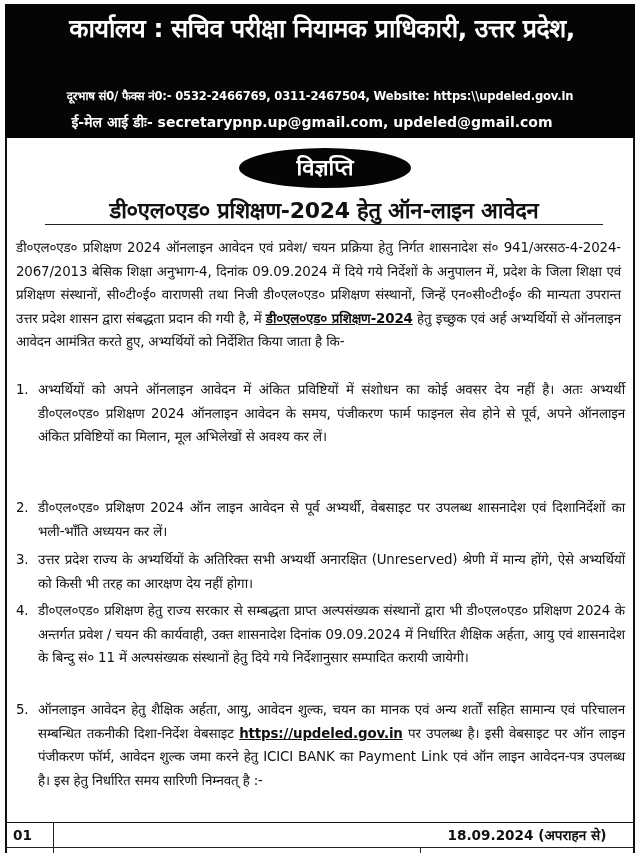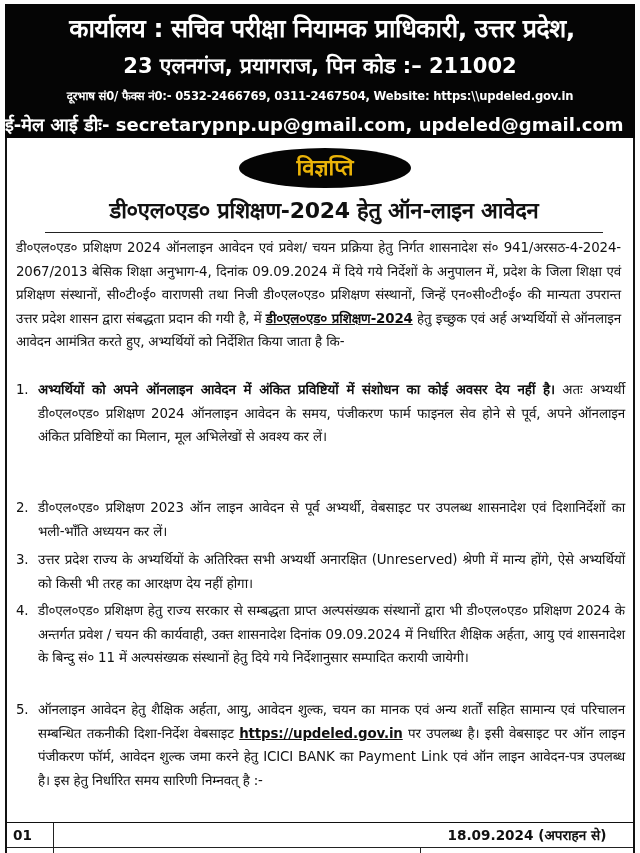--- a/index.html
+++ b/index.html
@@ -6,80 +6,79 @@
   body { width: 640px; height: 853px; overflow: hidden; position: relative;
          font-family: "DejaVu Sans", "Liberation Sans", sans-serif; color: #111; }
   .page { position: absolute; left: 0; top: 0; width: 640px; height: 853px; background: #fdfdfd; }
 
   .header { position: absolute; left: 5px; top: 4px; width: 630px; height: 134px;
             background: #050505; color: #fff; text-align: center; }
   .h-line1 { position: absolute; left: 4px; right: 0; top: 6px; font-size: 25px; font-weight: 700;
              letter-spacing: -0.5px; white-space: nowrap; }
   .h-line2 { position: absolute; left: 0; right: 0; top: 47px; font-size: 21px; font-weight: 700; white-space: nowrap; }
   .h-line3 { position: absolute; left: 0; right: 0; top: 84px; font-size: 11.6px; font-weight: 700; white-space: nowrap; letter-spacing: -0.2px; }
-  .h-line4 { position: absolute; left: 0; right: 16px; top: 108px; font-size: 18px; font-weight: 700; white-space: nowrap; }
+  .h-line4 { position: absolute; left: 0; right: 16px; top: 108px; font-size: 14px; font-weight: 700; white-space: nowrap; }
 
   .body-box { position: absolute; left: 5px; top: 138px; width: 626px; height: 730px;
               border-left: 2px solid #111; border-right: 2px solid #111; background: #fff; }
 
   .badge { position: absolute; left: 232px; top: 10px; width: 172px; height: 40px;
-           background: #050505; border-radius: 50%; color: #eab308; text-align: center;
+           background: #050505; border-radius: 50%; color: #ffffff; text-align: center;
            font-size: 22px; font-weight: 700; line-height: 40px; }
   .doc-title { position: absolute; left: 38px; right: 30px; top: 56px; text-align: center;
                font-size: 22px; font-weight: 700; white-space: nowrap; letter-spacing: -0.3px;
-               padding-bottom: 8px; border-bottom: 1.5px solid #222; }
+               padding-bottom: 0; border-bottom: 1.5px solid #222; }
 
   .para { position: absolute; left: 9px; right: 12px; font-size: 13.4px; line-height: 23.6px;
           text-align: justify; letter-spacing: -0.15px; }
   .para p { margin: 0; }
   .u { text-decoration: underline; font-weight: 700; }
 
   .item { position: absolute; left: 9px; right: 8px; font-size: 13.4px; line-height: 23.6px;
           text-align: justify; letter-spacing: -0.15px; padding-left: 22px; }
   .item .num { position: absolute; left: 0; top: 0; }
-  .b { font-weight: 700; }
+  .b { font-weight: 400; }
   .link { font-weight: 700; text-decoration: underline; }
 
   .table { position: absolute; left: 0; top: 684px; width: 626px; border-top: 1.5px solid #111; }
   .trow { position: relative; height: 24px; border-bottom: 1px solid #222; }
   .tcell { position: absolute; top: 0; height: 24px; line-height: 24px; font-size: 13.6px; font-weight: 700; }
   .c1 { left: 0; width: 40px; text-align: left; padding-left: 6px; border-right: 1px solid #222; }
   .c2 { left: 40px; width: 374px; padding-left: 24px; box-sizing: border-box; border-right: 1px solid #222; }
   .c3 { left: 414px; width: 212px; text-align: center; }
   .trow.partial { height: 10px; border-bottom: none; }
   .trow.partial .tcell { height: 10px; }
 </style>
 </head>
 <body>
 
 <div class="page">
 
   <div class="header">
     <div class="h-line1">कार्यालय : सचिव परीक्षा नियामक प्राधिकारी, उत्तर प्रदेश,</div>
-    <div class="h-line2">23 एलनगंज, प्रयागराज, पिन कोड :– 211002</div>
     <div class="h-line3">दूरभाष सं0/ फैक्स नं0:- 0532-2466769, 0311-2467504, Website: https:\\updeled.gov.in</div>
     <div class="h-line4">ई-मेल आई डीः- secretarypnp.up@gmail.com, updeled@gmail.com</div>
   </div>
 
   <div class="body-box">
     <div class="badge">विज्ञप्ति</div>
     <div class="doc-title">डी०एल०एड० प्रशिक्षण-2024 हेतु ऑन-लाइन आवेदन</div>
 
     <div class="para" style="top:98px;">
       <p><span>डी०एल०एड० प्रशिक्षण 2024 ऑनलाइन आवेदन एवं प्रवेश/ चयन प्रक्रिया हेतु निर्गत शासनादेश सं० 941/अरसठ-4-2024-2067/2013 बेसिक शिक्षा अनुभाग-4, दिनांक 09.09.2024 में दिये गये निर्देशों के अनुपालन में, प्रदेश के जिला शिक्षा एवं प्रशिक्षण संस्थानों, सी०टी०ई० वाराणसी तथा निजी डी०एल०एड० प्रशिक्षण संस्थानों, जिन्हें एन०सी०टी०ई० की मान्यता उपरान्त उत्तर प्रदेश शासन द्वारा संबद्धता प्रदान की गयी है, में </span><span class="u">डी०एल०एड० प्रशिक्षण-2024</span><span> हेतु इच्छुक एवं अर्ह अभ्यर्थियों से ऑनलाइन आवेदन आमंत्रित करते हुए, अभ्यर्थियों को निर्देशित किया जाता है कि-</span></p>
     </div>
 
     <div class="item" style="top:240px;">
       <span class="num">1.</span>
       <span class="b">अभ्यर्थियों को अपने ऑनलाइन आवेदन में अंकित प्रविष्टियों में संशोधन का कोई अवसर देय नहीं है।</span><span> अतः अभ्यर्थी डी०एल०एड० प्रशिक्षण 2024 ऑनलाइन आवेदन के समय, पंजीकरण फार्म फाइनल सेव होने से पूर्व, अपने ऑनलाइन अंकित प्रविष्टियों का मिलान, मूल अभिलेखों से अवश्य कर लें।</span>
     </div>
 
     <div class="item" style="top:358px;">
       <span class="num">2.</span>
-      <span>डी०एल०एड० प्रशिक्षण 2023 ऑन लाइन आवेदन से पूर्व अभ्यर्थी, वेबसाइट पर उपलब्ध शासनादेश एवं दिशानिर्देशों का भली-भाँति अध्ययन कर लें।</span>
+      <span>डी०एल०एड० प्रशिक्षण 2024 ऑन लाइन आवेदन से पूर्व अभ्यर्थी, वेबसाइट पर उपलब्ध शासनादेश एवं दिशानिर्देशों का भली-भाँति अध्ययन कर लें।</span>
     </div>
 
     <div class="item" style="top:410px;">
       <span class="num">3.</span>
       <span>उत्तर प्रदेश राज्य के अभ्यर्थियों के अतिरिक्त सभी अभ्यर्थी अनारक्षित (Unreserved) श्रेणी में मान्य होंगे, ऐसे अभ्यर्थियों को किसी भी तरह का आरक्षण देय नहीं होगा।</span>
     </div>
 
     <div class="item" style="top:461px;">
       <span class="num">4.</span>
       <span>डी०एल०एड० प्रशिक्षण हेतु राज्य सरकार से सम्बद्धता प्राप्त अल्पसंख्यक संस्थानों द्वारा भी डी०एल०एड० प्रशिक्षण 2024 के अन्तर्गत प्रवेश / चयन की कार्यवाही, उक्त शासनादेश दिनांक 09.09.2024 में निर्धारित शैक्षिक अर्हता, आयु एवं शासनादेश के बिन्दु सं० 11 में अल्पसंख्यक संस्थानों हेतु दिये गये निर्देशानुसार सम्पादित करायी जायेगी।</span>

